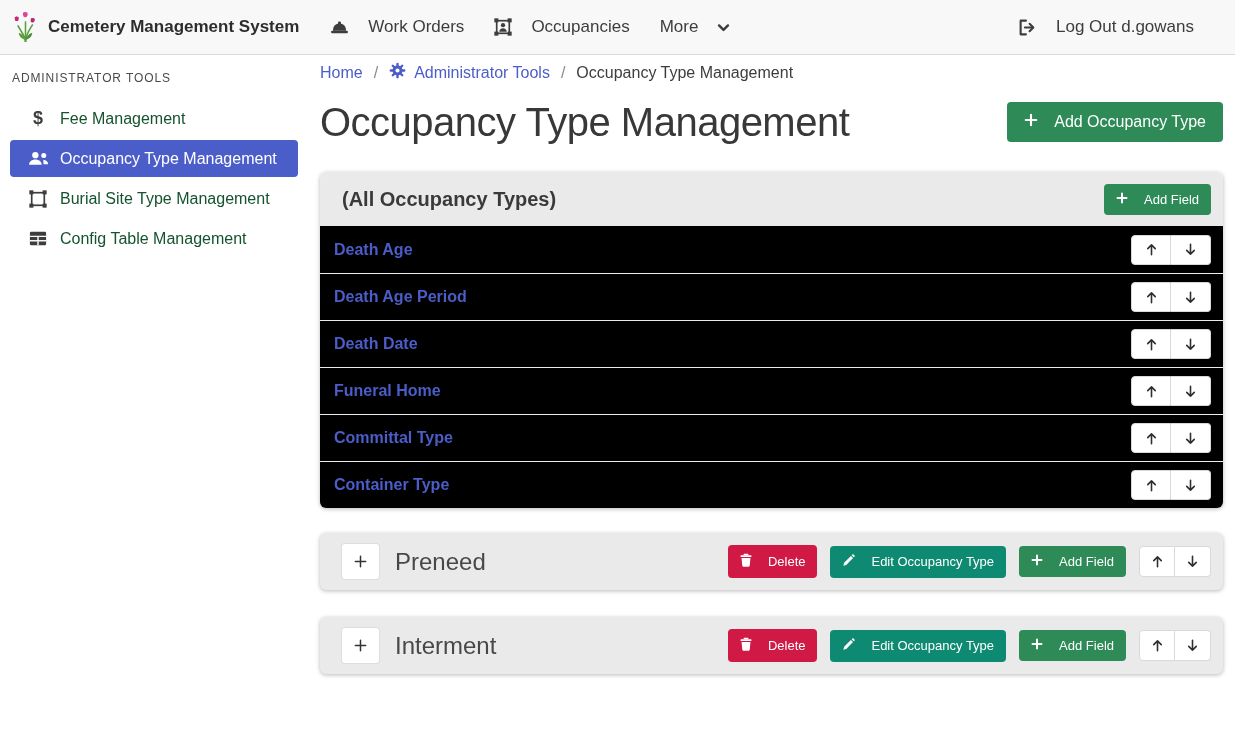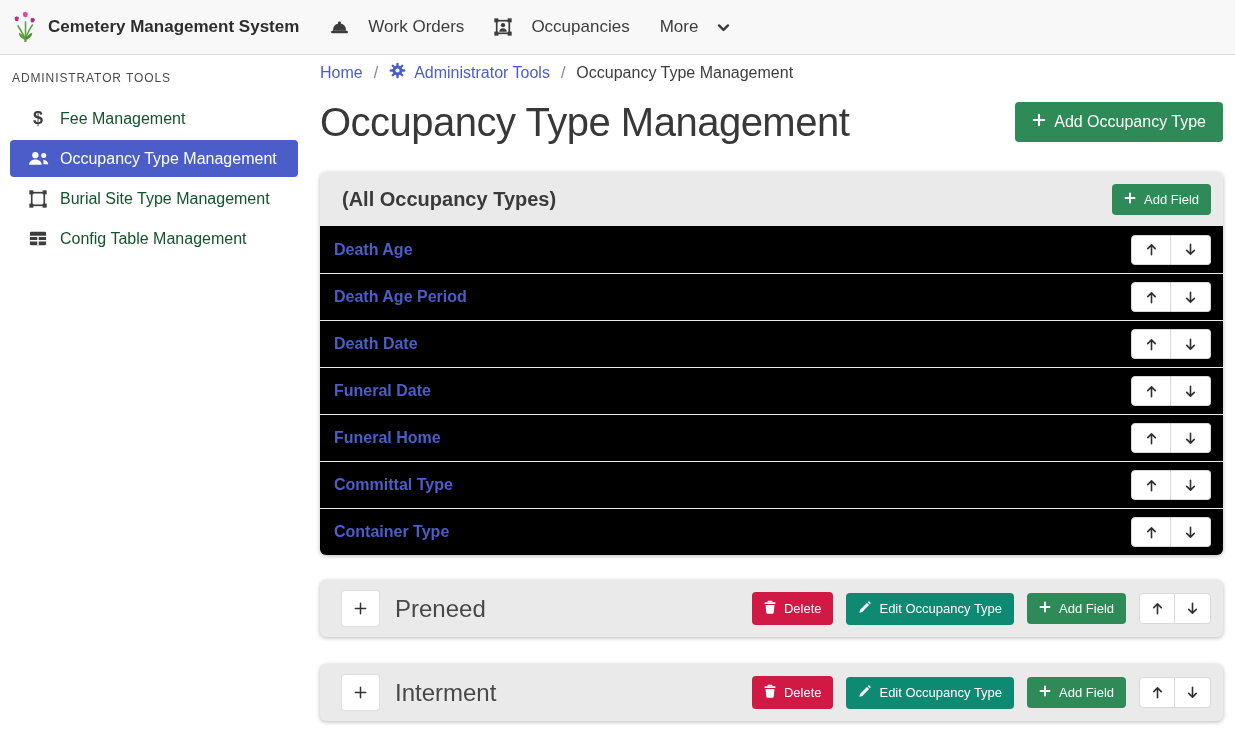--- a/index.html
+++ b/index.html
@@ -36,21 +36,21 @@
   
   .breadcrumb{display:flex;align-items:center;gap:11px;font-size:16px;margin:0 0 16px;}
   .breadcrumb a{color:var(--accent);text-decoration:none;display:flex;align-items:center;gap:8px;cursor:pointer;}
   .breadcrumb .sep{color:#8a8a8a;}
   .breadcrumb .current{color:#3d3d3d;}
 
   
   .page-head{display:flex;justify-content:space-between;align-items:center;margin:0 0 27px;}
   h1{font-size:40px;font-weight:500;color:#383838;margin:0;line-height:1.15;letter-spacing:-.5px;}
 
-  .btn{display:inline-flex;align-items:center;gap:8px;border:none;border-radius:4px;color:#fff;
+  .btn{display:inline-flex;align-items:center;gap:16px;border:none;border-radius:4px;color:#fff;
        cursor:pointer;font-family:inherit;white-space:nowrap;}
   .btn.lg{font-size:16px;padding:11px 17px;}
   .btn.sm{font-size:13px;padding:8px 12px;}
   .btn.green{background:var(--green);}
   .btn.red{background:var(--red);}
   .btn.teal{background:var(--teal);}
 
   
   .card{border-radius:6px;box-shadow:0 1px 4px rgba(0,0,0,.28);margin-bottom:25px;overflow:hidden;background:#fff;}
   .card-header{background:var(--bar);height:54px;display:flex;align-items:center;
@@ -130,20 +130,30 @@
       <a class="nav-item">
         <span>More</span>
         <span class="icn">
           <svg width="13" height="13" viewBox="0 0 16 16" fill="none" stroke="currentColor" stroke-width="3" stroke-linecap="round" stroke-linejoin="round">
             <path d="M2.5 5.5 8 11l5.5-5.5"></path>
           </svg>
         </span>
       </a>
     </div>
 
+    <a class="nav-item">
+      <span class="icn">
+        <svg width="19" height="17" viewBox="0 0 18 16" fill="none" stroke="currentColor" stroke-width="2" stroke-linecap="round" stroke-linejoin="round">
+          <path d="M7.5 1.5H2.5v13h5"></path>
+          <path d="M11 4.5 14.5 8 11 11.5"></path>
+          <path d="M6.5 8h7.5"></path>
+        </svg>
+      </span>
+      <span>Log Out d.gowans</span>
+    </a>
   </header>
 
   <div class="body-row">
 
     <aside class="sidebar">
       <div class="sidebar-heading">ADMINISTRATOR TOOLS</div>
 
       <div class="side-item">
         <span class="icn dollar-icon"></span>
         <span>Fee Management</span>
@@ -276,35 +286,20 @@
                 </svg>
               </button>
             <button class="arrow-btn">
                 <svg width="15" height="15" viewBox="0 0 16 16" fill="none" stroke="currentColor" stroke-width="1.7" stroke-linecap="round" stroke-linejoin="round">
                   <path d="M8 2.5V13M4 9l4 4 4-4"></path>
                 </svg>
               </button>
           </div>
         </div>
 
-        <div class="field-row">
-          <a class="field-link">Funeral Date</a>
-          <div class="arrow-group">
-            <button class="arrow-btn">
-                <svg width="15" height="15" viewBox="0 0 16 16" fill="none" stroke="currentColor" stroke-width="1.7" stroke-linecap="round" stroke-linejoin="round">
-                  <path d="M8 13.5V3M4 7l4-4 4 4"></path>
-                </svg>
-              </button>
-            <button class="arrow-btn">
-                <svg width="15" height="15" viewBox="0 0 16 16" fill="none" stroke="currentColor" stroke-width="1.7" stroke-linecap="round" stroke-linejoin="round">
-                  <path d="M8 2.5V13M4 9l4 4 4-4"></path>
-                </svg>
-              </button>
-          </div>
-        </div>
 
         <div class="field-row">
           <a class="field-link">Funeral Home</a>
           <div class="arrow-group">
             <button class="arrow-btn">
                 <svg width="15" height="15" viewBox="0 0 16 16" fill="none" stroke="currentColor" stroke-width="1.7" stroke-linecap="round" stroke-linejoin="round">
                   <path d="M8 13.5V3M4 7l4-4 4 4"></path>
                 </svg>
               </button>
             <button class="arrow-btn">

